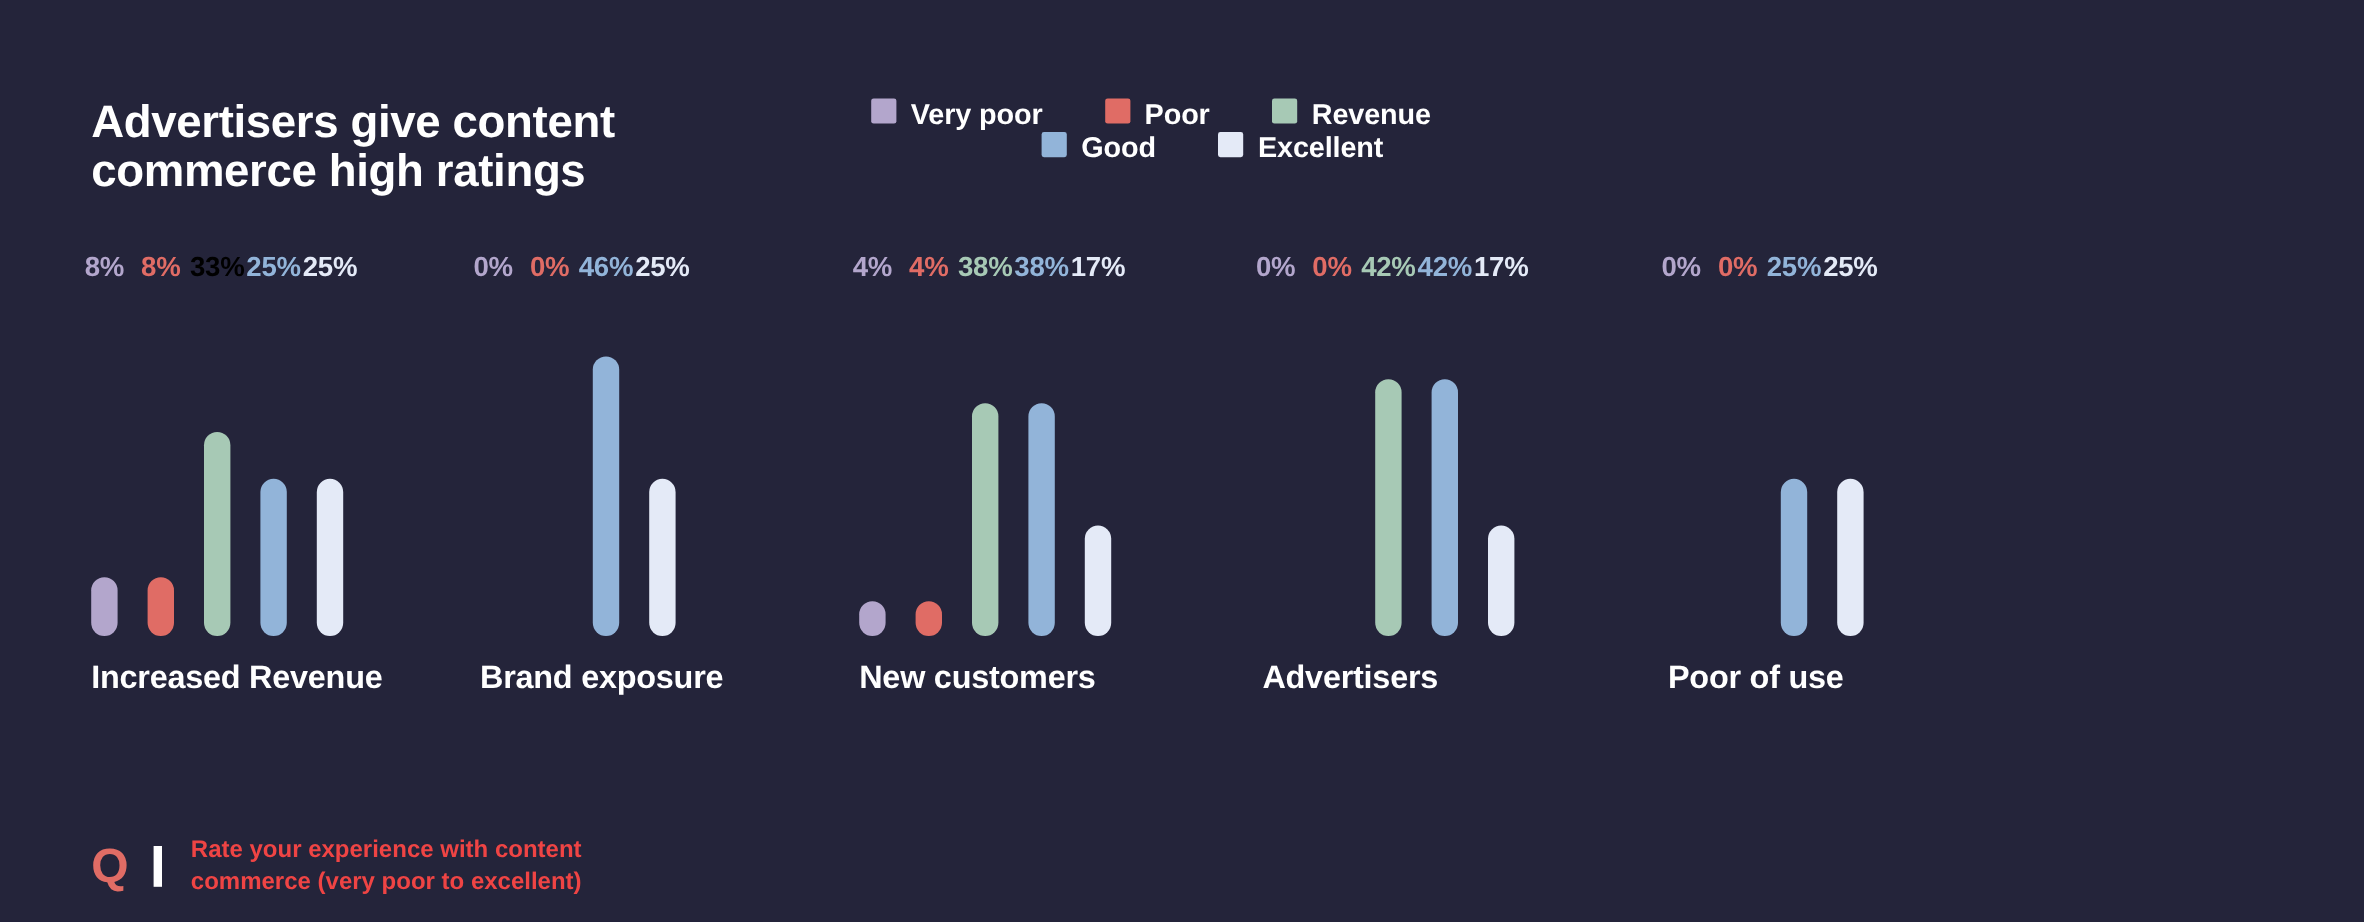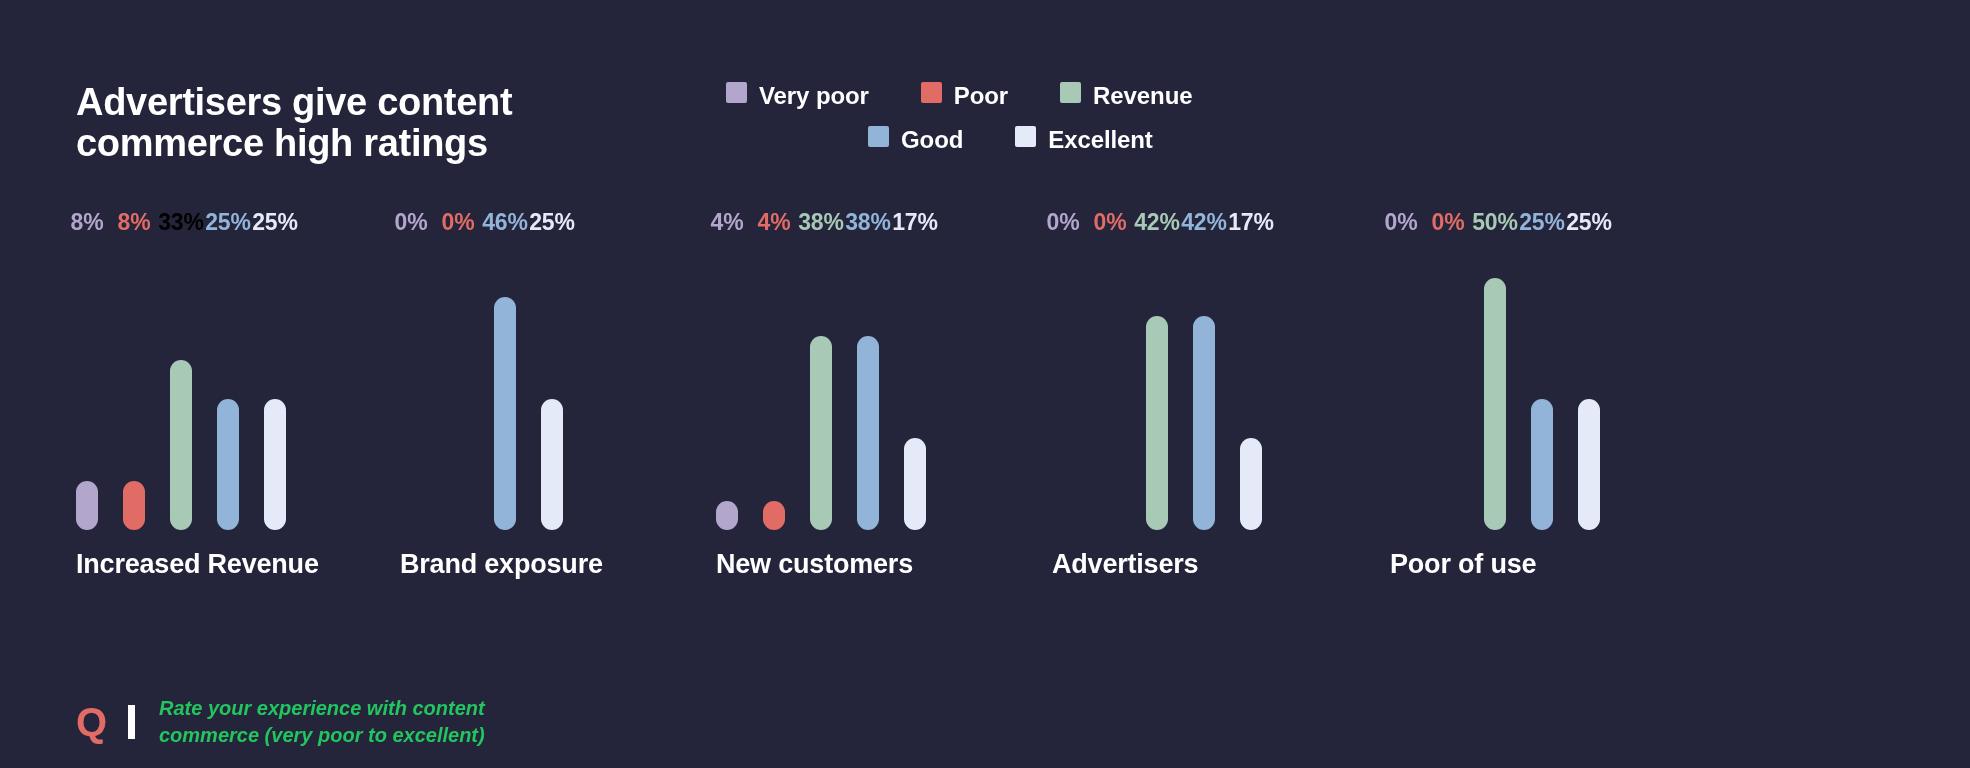--- a/index.html
+++ b/index.html
@@ -56,21 +56,21 @@
   }
   .legend-row.row-1 {
     justify-content: flex-start;
     gap: 52px;
     padding-left: 10px;
   }
   .legend-row.row-2 {
     justify-content: flex-start;
     gap: 52px;
     padding-left: 152px;
-    margin-top: 16px;
+    margin-top: 0;
   }
   .legend-item {
     display: flex;
     align-items: flex-start;
     gap: 12px;
   }
   .legend-swatch {
     width: 21px;
     height: 21px;
     border-radius: 2px;
@@ -167,24 +167,23 @@
     width: 7px;
     height: 34px;
     background: #ffffff;
     margin-right: 24px;
     flex: 0 0 auto;
   }
   .footer-text {
     font-size: 20px;
     font-weight: bold;
     line-height: 1.32;
-    color: #22c55e;
+    color: #ef4444;
     white-space: pre-line;
     max-width: 460px;
-    font-style: italic;
   }
 </style>
 </head>
 <body>
 
 <div id="figure">
 
   <div class="header">
     <div class="chart-title">Advertisers give content
 commerce high ratings</div>
@@ -336,25 +335,20 @@
       <div class="group" style="left: 1390px;">
         <div class="bars">
           <div class="bar-slot">
             <div class="bar" style="height: 0px; background: rgb(179, 166, 204);">
               <div class="bar-value" style="color: rgb(179, 166, 204);">0%</div>
             </div>
           </div>
           <div class="bar-slot">
             <div class="bar" style="height: 0px; background: rgb(224, 108, 101);">
               <div class="bar-value" style="color: rgb(224, 108, 101);">0%</div>
-            </div>
-          </div>
-          <div class="bar-slot">
-            <div class="bar" style="height: 252px; background: rgb(167, 201, 181);">
-              <div class="bar-value" style="color: rgb(167, 201, 181);">50%</div>
             </div>
           </div>
           <div class="bar-slot">
             <div class="bar" style="height: 131px; background: rgb(146, 180, 217);">
               <div class="bar-value" style="color: rgb(146, 180, 217);">25%</div>
             </div>
           </div>
           <div class="bar-slot">
             <div class="bar" style="height: 131px; background: rgb(228, 234, 247);">
               <div class="bar-value" style="color: rgb(228, 234, 247);">25%</div>

